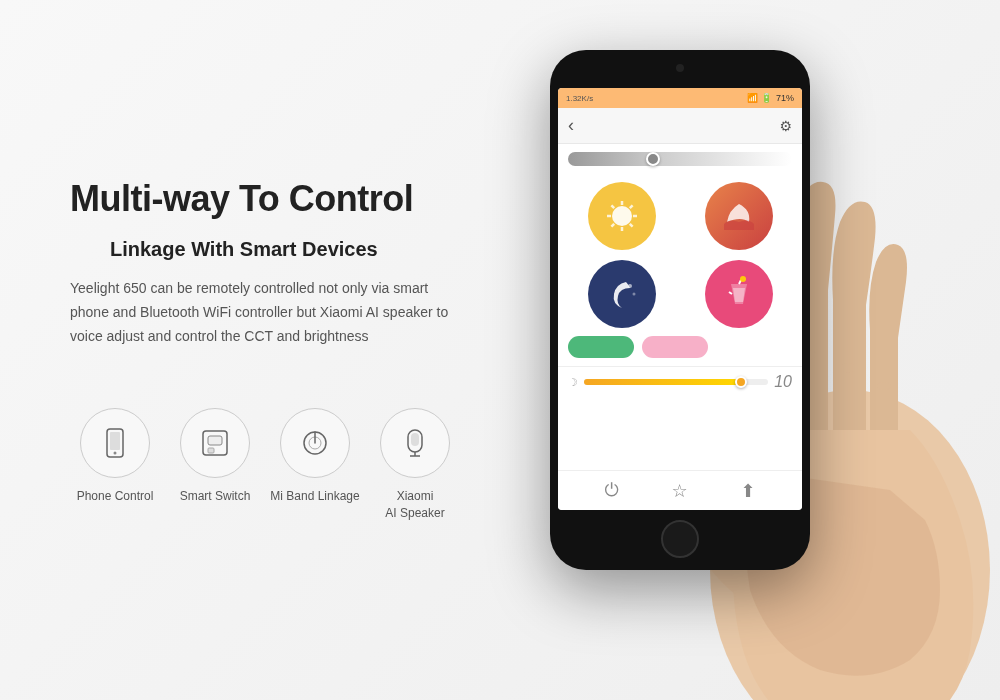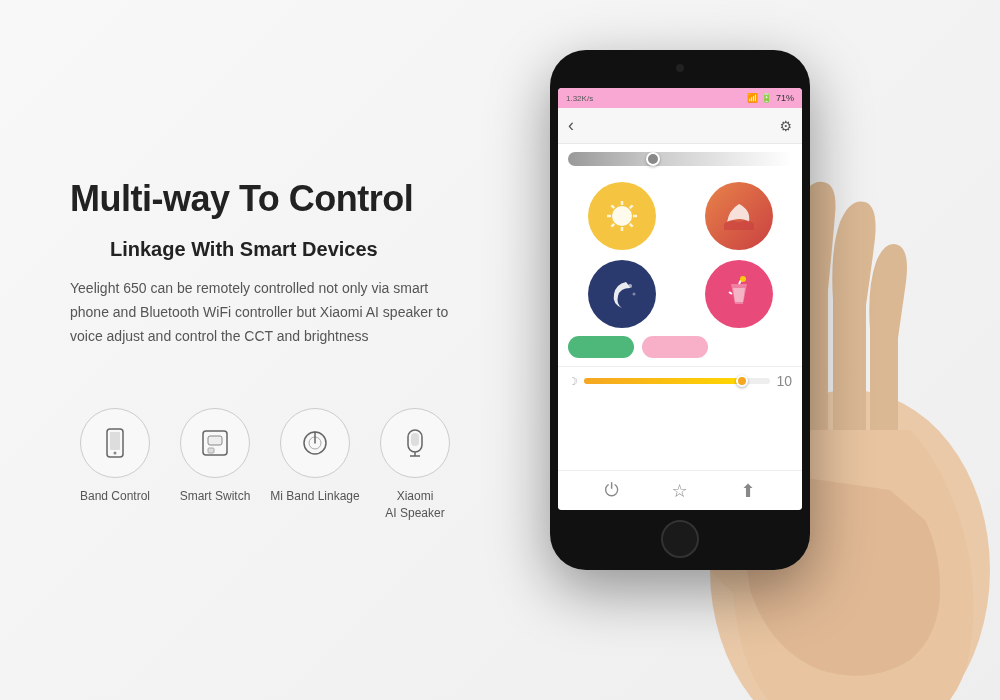--- a/index.html
+++ b/index.html
@@ -120,21 +120,21 @@
       left: 8px;
       right: 8px;
       bottom: 60px;
       background: #fff;
       border-radius: 4px;
       overflow: hidden;
     }
 
     
     .status-bar {
-      background: #f9a8d4;
+      background: #fdba74;
       height: 20px;
       display: flex;
       align-items: center;
       justify-content: flex-end;
       padding: 0 8px;
       font-size: 9px;
       color: #333;
       gap: 3px;
     }
 
@@ -229,21 +229,21 @@
       position: absolute;
       right: 15%;
       top: 50%;
       transform: translate(50%, -50%);
       width: 12px; height: 12px;
       background: #f5a623;
       border-radius: 50%;
       border: 2px solid #fff;
       box-shadow: 0 1px 3px rgba(0,0,0,0.3);
     }
-    .brightness-value { font-size: 14px; color: #888; }
+    .brightness-value { font-size: 16px; color: #888; font-style: italic; }
 
     
     .bottom-nav {
       position: absolute;
       bottom: 0;
       left: 0; right: 0;
       height: 40px;
       background: #fff;
       border-top: 1px solid #eee;
       display: flex;
@@ -304,21 +304,21 @@
     <div class="icon-row">
 
       <div class="icon-item">
         <div class="icon-circle">
           <svg viewBox="0 0 34 34" fill="none" xmlns="http://www.w3.org/2000/svg">
             <rect x="9" y="3" width="16" height="28" rx="3" stroke="#666" stroke-width="1.5" fill="none"></rect>
             <rect x="12" y="6" width="10" height="18" rx="1" fill="#ddd"></rect>
             <circle cx="17" cy="27" r="1.5" fill="#888"></circle>
           </svg>
         </div>
-        <span class="icon-label">Band Control</span>
+        <span class="icon-label">Phone Control</span>
       </div>
 
       <div class="icon-item">
         <div class="icon-circle">
           <svg viewBox="0 0 34 34" fill="none" xmlns="http://www.w3.org/2000/svg">
             <rect x="5" y="5" width="24" height="24" rx="3" stroke="#666" stroke-width="1.5" fill="none"></rect>
             <rect x="10" y="10" width="14" height="9" rx="2" stroke="#888" stroke-width="1" fill="#eee"></rect>
             <rect x="10" y="22" width="6" height="5" rx="1" fill="#ddd" stroke="#aaa" stroke-width="1"></rect>
           </svg>
         </div>

